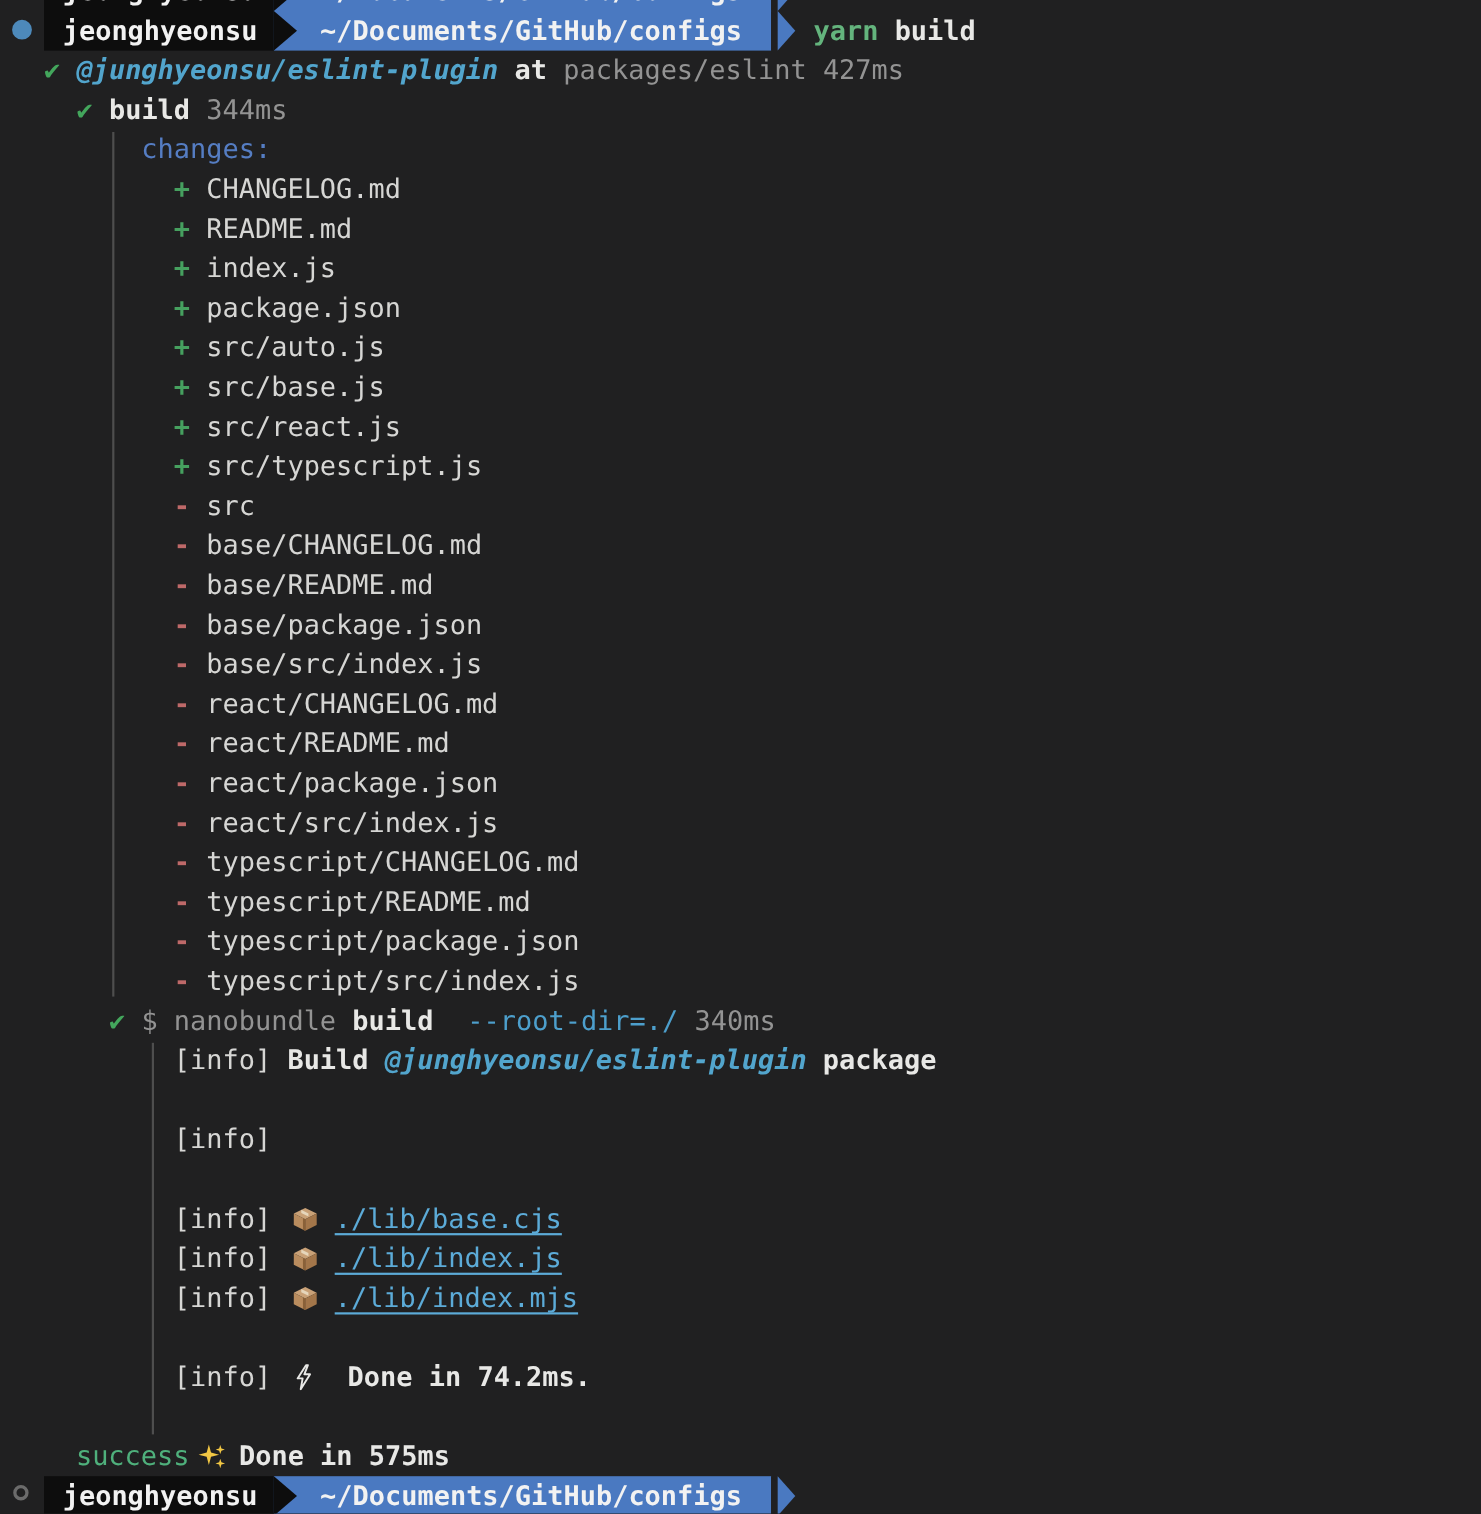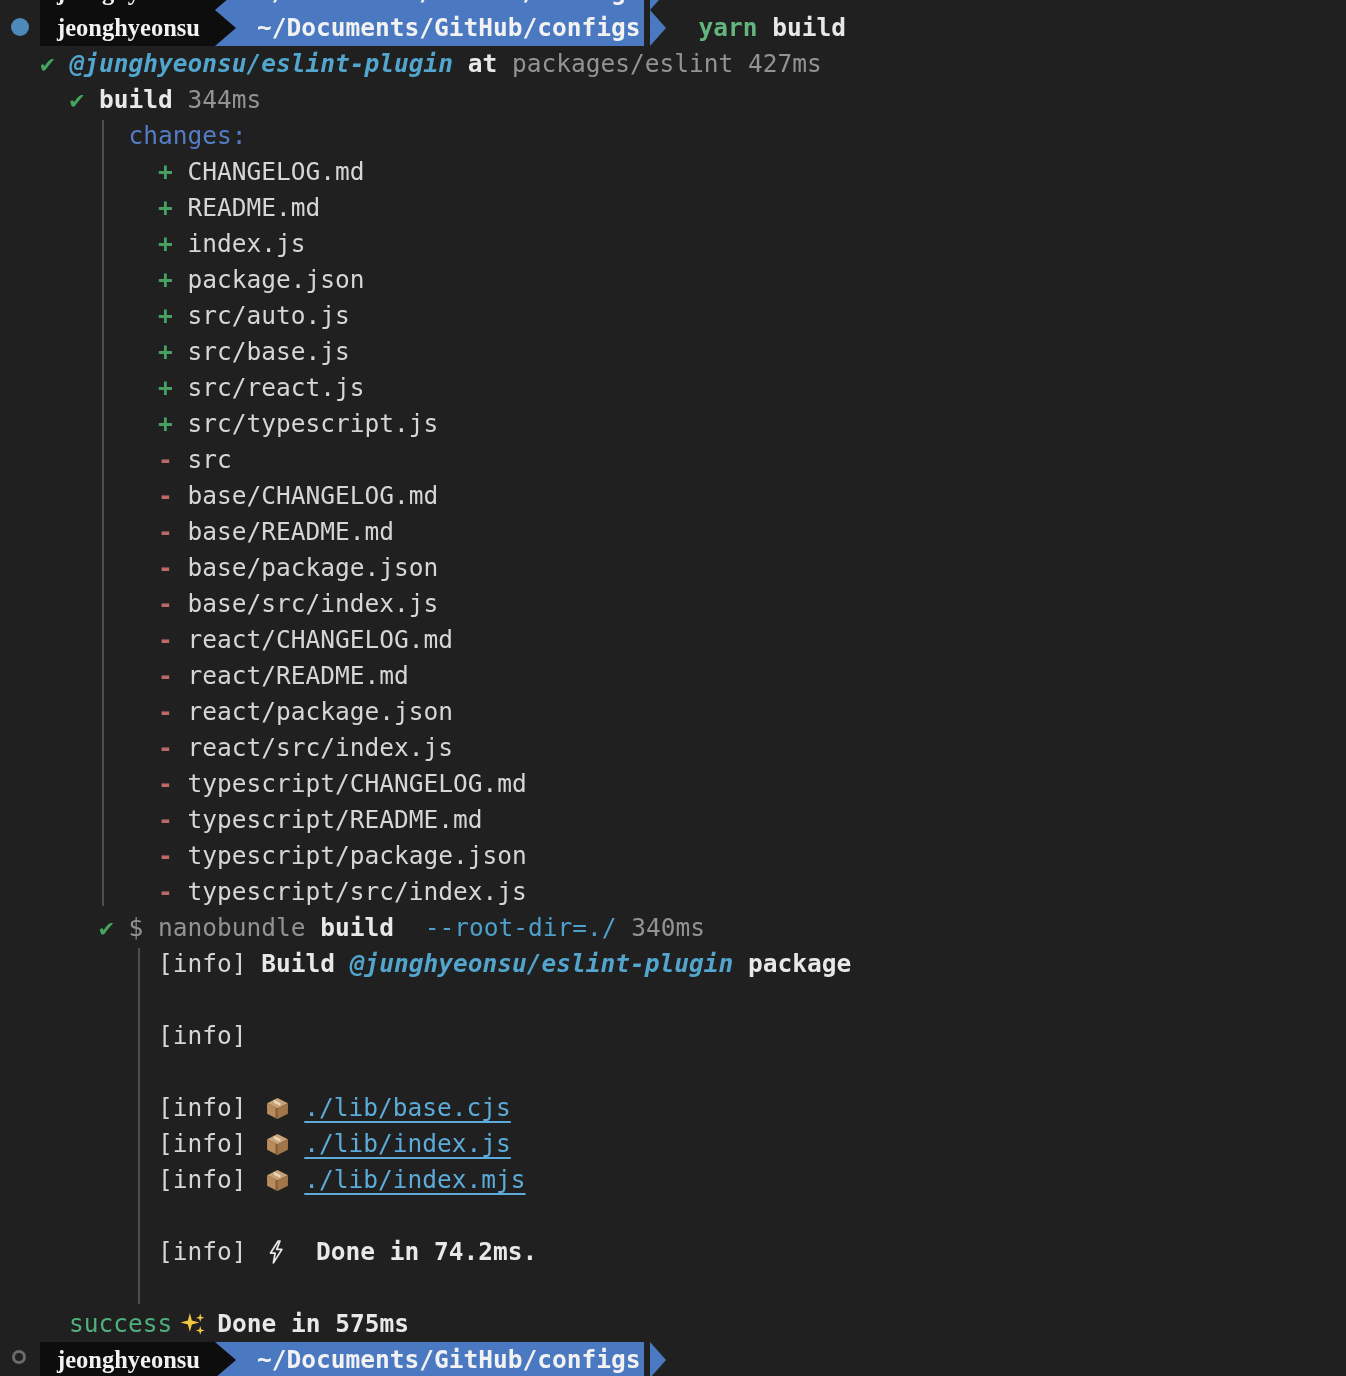--- a/index.html
+++ b/index.html
@@ -15,29 +15,29 @@
   .terminal{
     position:relative;width:1346px;height:1376px;background:var(--bg);
     font-family:"DejaVu Sans Mono","Liberation Mono",monospace;
     font-size:24.5px;line-height:36px;overflow:hidden;
   }
   
   .clip-top{height:10px;overflow:hidden;}
   .clip-top .prompt-row{margin-top:-26px;}
   .prompt-row{position:relative;height:36px;display:flex;align-items:stretch;padding-left:40px;}
   .seg{display:flex;align-items:center;font-weight:bold;color:var(--prompt-text);white-space:pre;}
-  .seg-user{background:var(--black-seg);padding:0 15px 0 17px;font-family:Liberation Serif, serif;}
+  .seg-user{background:var(--black-seg);padding:0 15px 0 17px;}
   .junction{width:0;height:0;border-top:18px solid transparent;border-bottom:18px solid transparent;
     border-left:21px solid var(--black-seg);margin-right:-21px;position:relative;z-index:2;}
-  .seg-path{background:var(--blue-seg);padding:0 4px 0 42px;}
+  .seg-path{background:var(--blue-seg);padding:0 26px 0 42px;}
   .notch{width:0;height:0;border-top:18px solid transparent;border-bottom:18px solid transparent;
     border-left:16px solid var(--bg);}
   .tip{width:0;height:0;border-top:18px solid transparent;border-bottom:18px solid transparent;
     border-left:16px solid var(--blue-seg);margin-left:-10px;}
-  .cmdline{display:flex;align-items:center;margin-left:32px;white-space:pre;font-weight:bold;}
+  .cmdline{display:flex;align-items:center;margin-left:17px;white-space:pre;font-weight:bold;}
   .cmd-program{color:var(--cmd-green);}
   .cmd-space{color:var(--plain);}
   .cmd-arg{color:var(--white);}
   .marker{position:absolute;left:11px;top:8px;width:18px;height:18px;border-radius:50%;background:var(--marker);}
   .marker-ring{position:absolute;left:12px;top:8px;width:14px;height:14px;border-radius:50%;
     border:3px solid var(--ring);background:transparent;}
   
   .output{position:relative;padding-left:40px;}
   .line{height:36px;white-space:pre;display:flex;align-items:center;}
   .sg-check{color:var(--check);font-weight:bold;}

